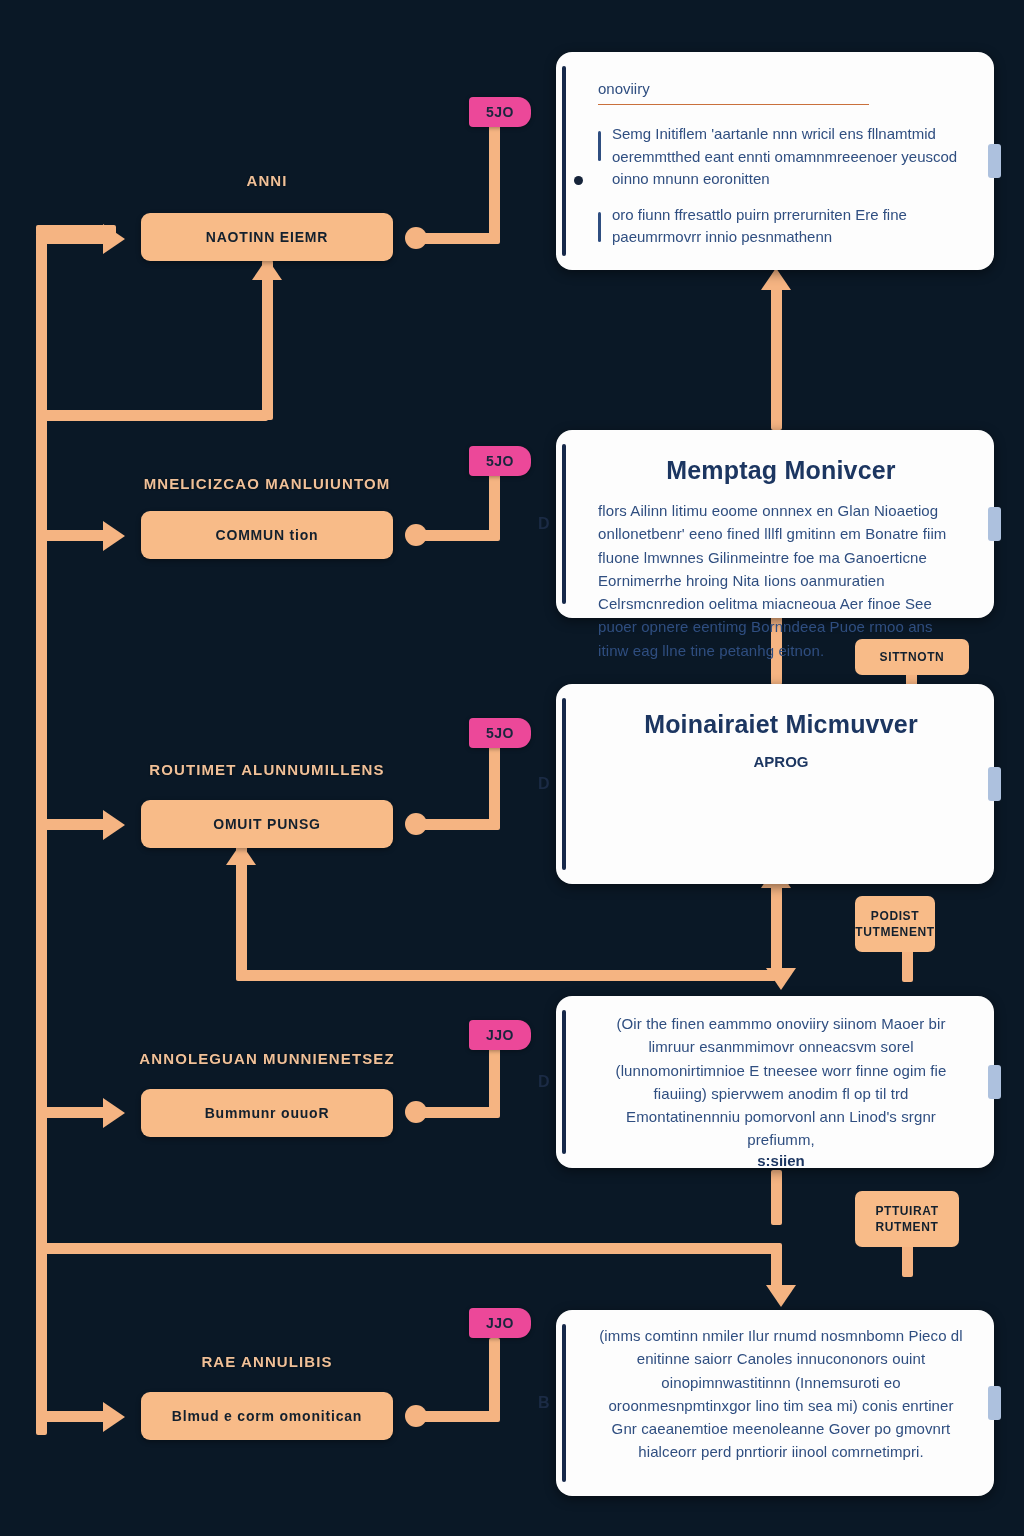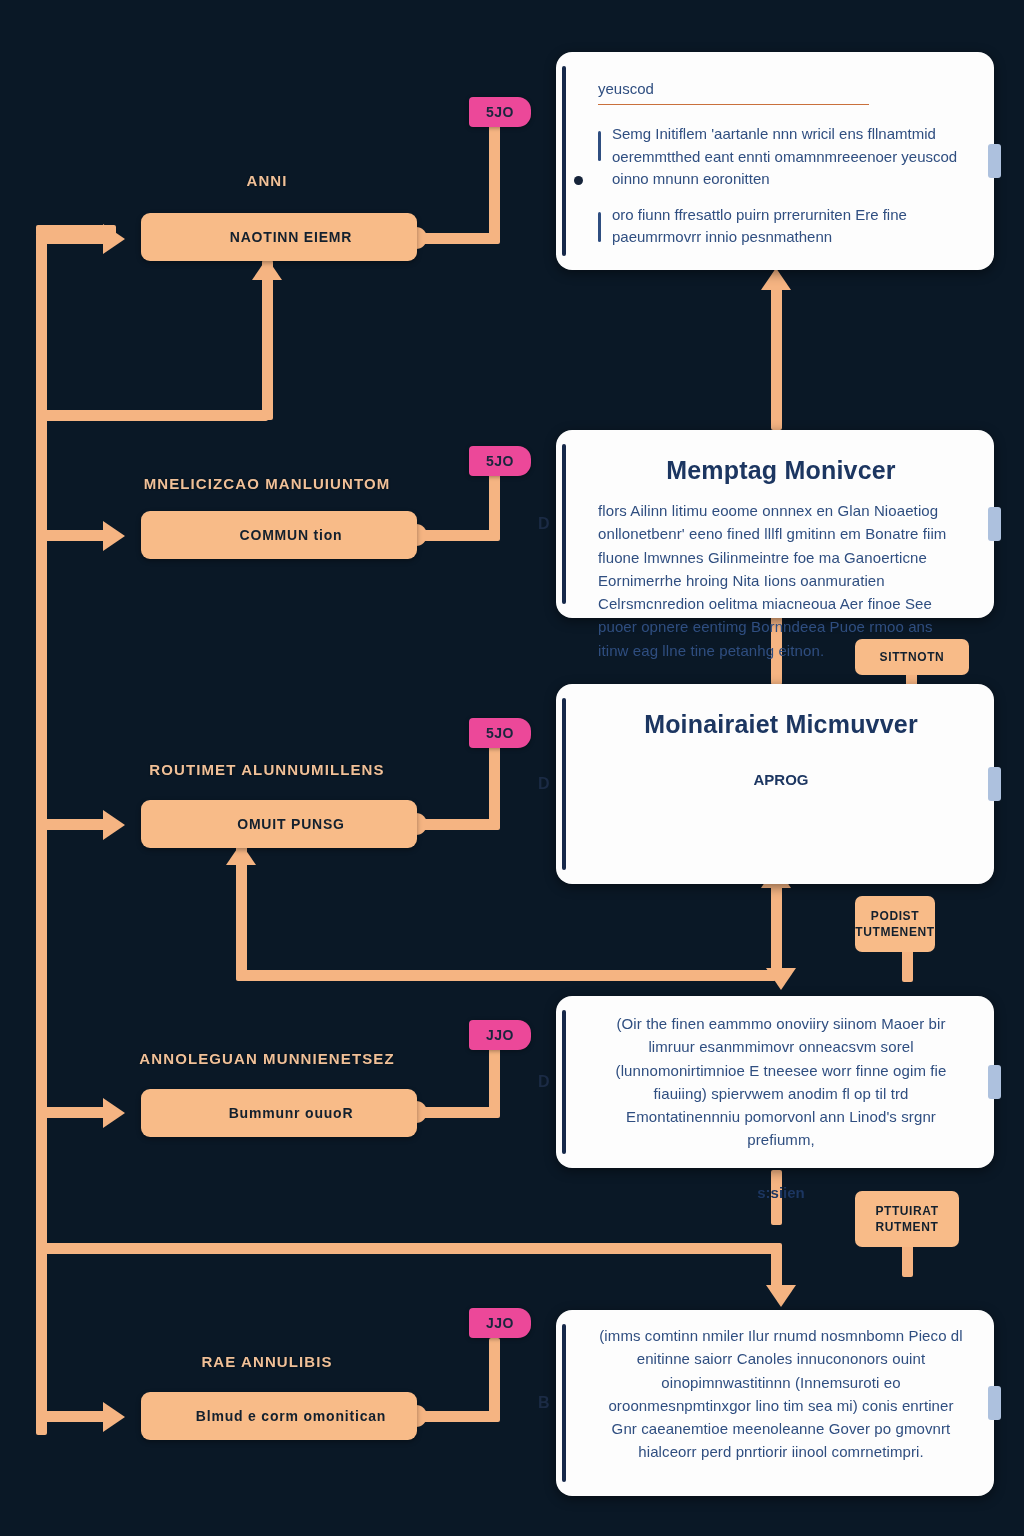--- a/index.html
+++ b/index.html
@@ -77,21 +77,20 @@
     background: #f8bb88;
     border-radius: 9px;
     display: flex;
     align-items: center;
     justify-content: center;
     color: #13202e;
     font-size: 14px;
     font-weight: 700;
     letter-spacing: .8px;
     box-shadow: 0 2px 5px rgba(0,0,0,.35);
-    padding-left: 24px;
   }
 
   
   .card {
     position: absolute;
     background: #fdfdfd;
     border-radius: 16px;
     box-shadow: 0 3px 12px rgba(0,0,0,.45);
     overflow: visible;
   }
@@ -150,21 +149,21 @@
     font-size: 15px;
     line-height: 1.55;
     letter-spacing: .1px;
   }
   .card-body.centered { text-align: center; }
   .card-footnote {
     color: #1c3661;
     font-size: 15px;
     font-weight: 700;
     text-align: center;
-    margin-top: 32px;
+    margin-top: 0;
   }
 
   
   .field-row {
     margin: 6px 0 18px 0;
     border-bottom: 1.5px solid #c9703c;
     width: 74%;
     padding-bottom: 6px;
   }
   .field-label {
@@ -307,21 +306,21 @@
 
   <div class="pill-badge" style="left:469px; top:97px; width:62px; height:30px;">5JO</div>
 
   <div class="card" style="left:556px; top:52px; width:438px; height:218px;">
     <div class="card-spine"></div>
     <div class="card-edge-bar"></div>
     <div class="card-tab"></div>
     <div class="side-bullet"></div>
     <div class="card-inner">
       <div class="field-row">
-        <span class="field-label">yeuscod</span>
+        <span class="field-label">onoviiry</span>
       </div>
       <ul class="bullet-list">
         <li>Semg Initiflem 'aartanle nnn wricil ens fllnamtmid oeremmtthed eant ennti omamnmreeenoer yeuscod oinno mnunn eoronitten</li>
         <li>oro fiunn ffresattlo puirn prrerurniten Ere fine paeumrmovrr innio pesnmathenn</li>
       </ul>
     </div>
   </div>
 
   <div class="stage-label" style="left:267px; top:475px;">MNELICIZCAO MANLUIUNTOM</div>
   <div class="stage-box" style="left:141px; top:511px; width:252px; height:48px;">

